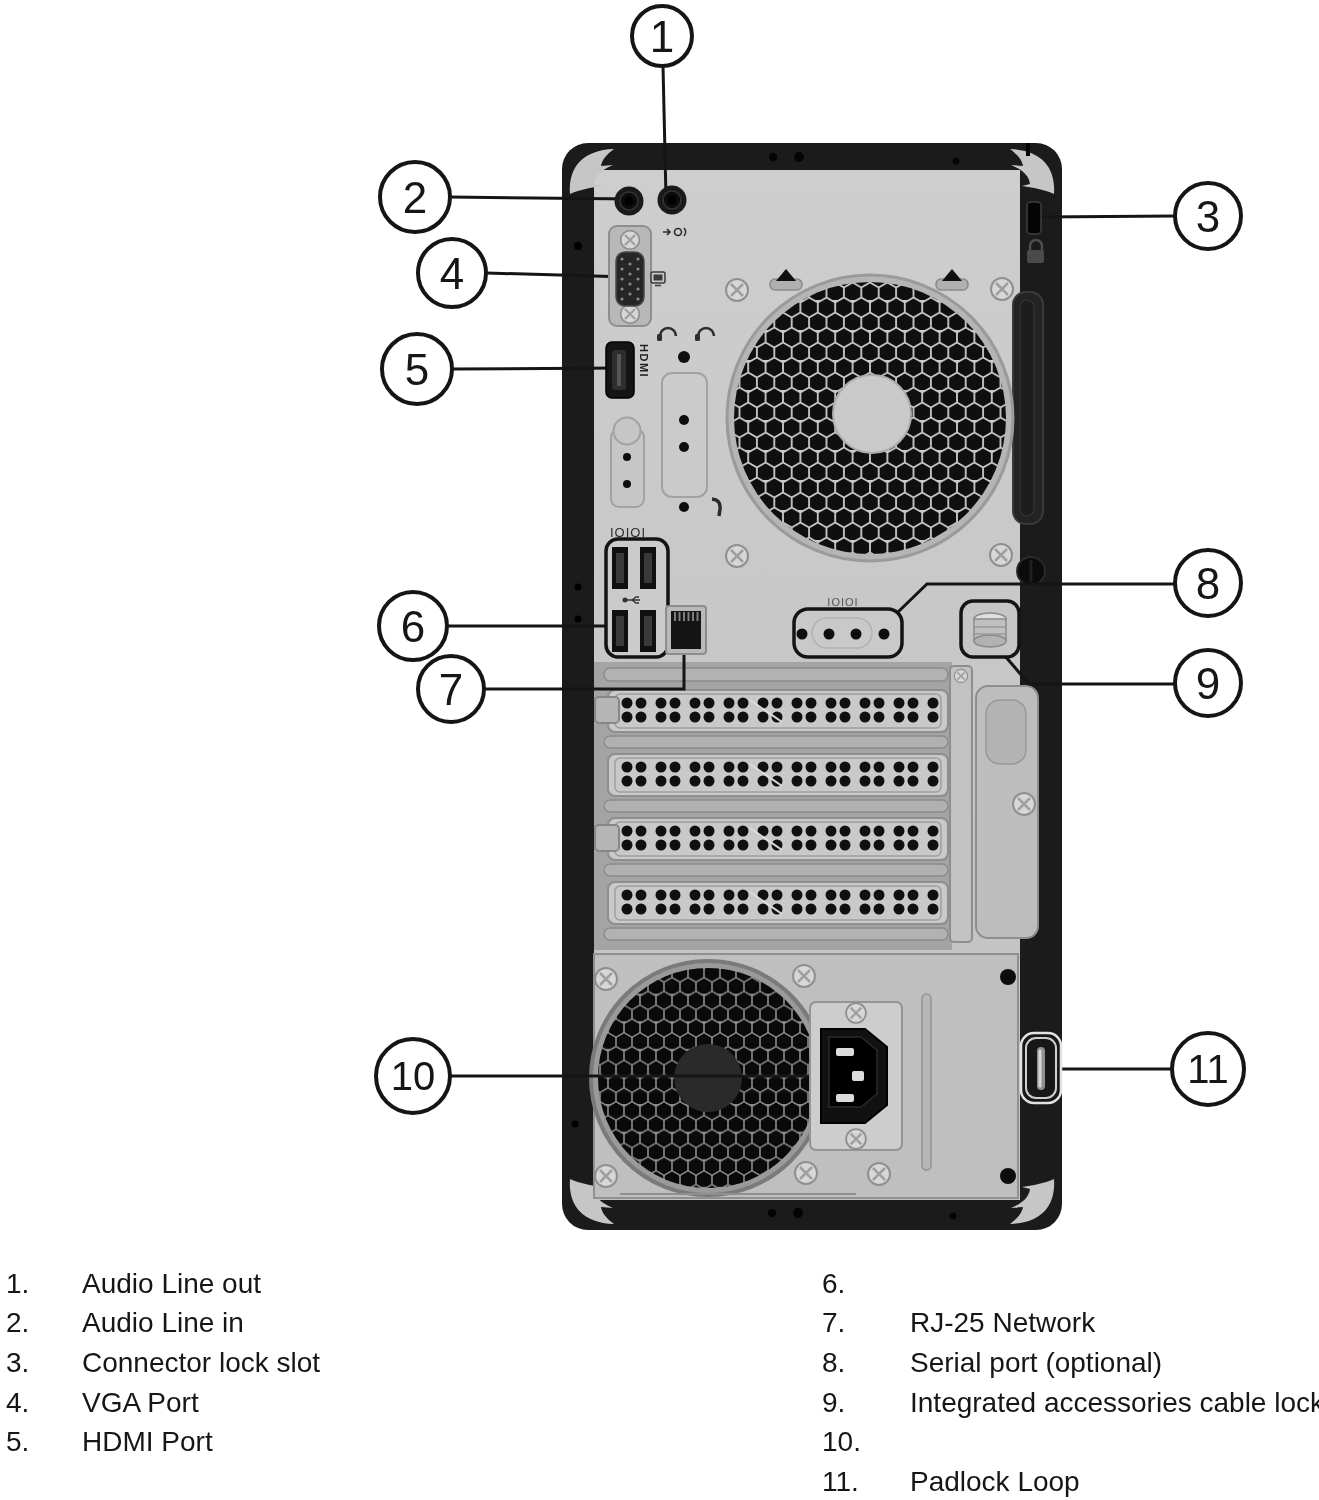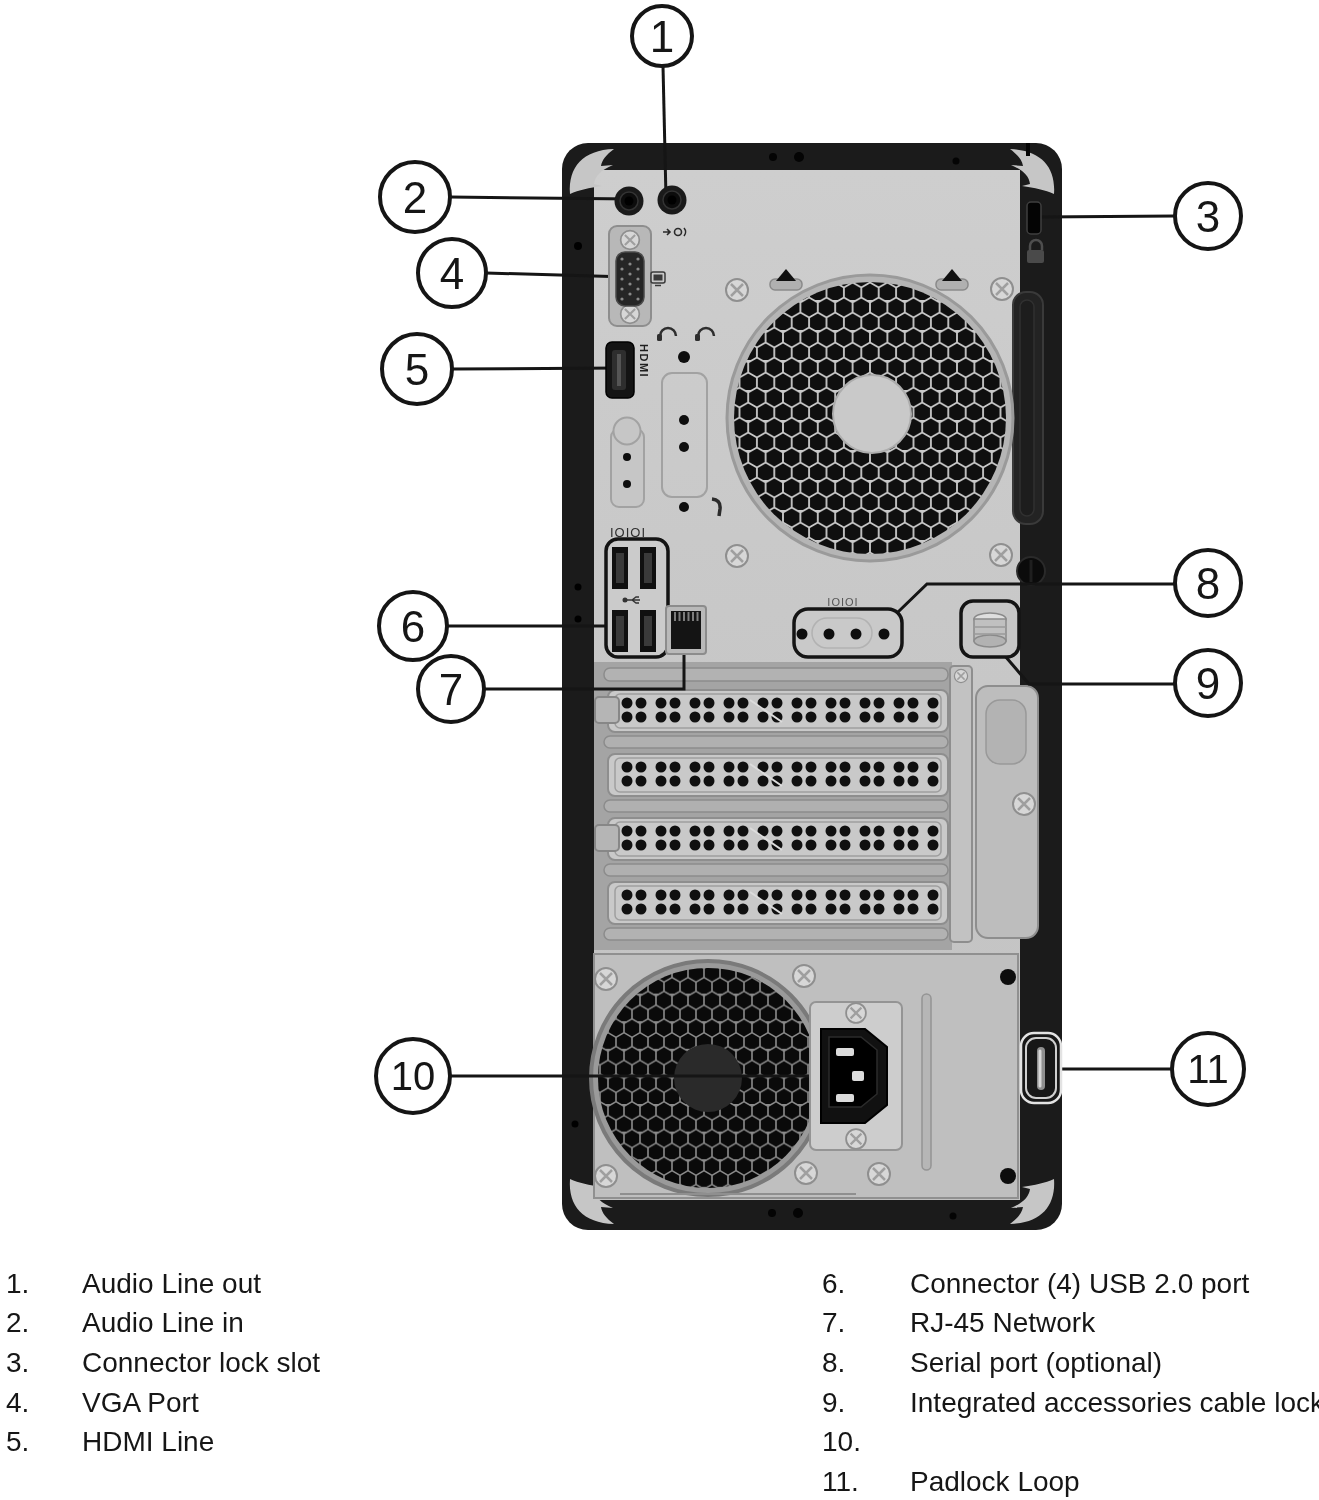--- a/index.html
+++ b/index.html
@@ -386,32 +386,31 @@
   <div class="legend-row">
     <span class="legend-num">3.</span>
     <span class="legend-label">Connector lock slot</span>
   </div>
   <div class="legend-row">
     <span class="legend-num">4.</span>
     <span class="legend-label">VGA Port</span>
   </div>
   <div class="legend-row">
     <span class="legend-num">5.</span>
-    <span class="legend-label">HDMI Line</span>
+    <span class="legend-label">HDMI Port</span>
   </div>
 </div>
 
 <div class="legend legend-right" style="left:822px; top:1264px; width:497px;">
   <div class="legend-row">
     <span class="legend-num">6.</span>
-    <span class="legend-label">Connector (4) USB 2.0 port</span>
   </div>
   <div class="legend-row">
     <span class="legend-num">7.</span>
-    <span class="legend-label">RJ-45 Network</span>
+    <span class="legend-label">RJ-25 Network</span>
   </div>
   <div class="legend-row">
     <span class="legend-num">8.</span>
     <span class="legend-label">Serial port (optional)</span>
   </div>
   <div class="legend-row">
     <span class="legend-num">9.</span>
     <span class="legend-label">Integrated accessories cable lock</span>
   </div>
   <div class="legend-row">

